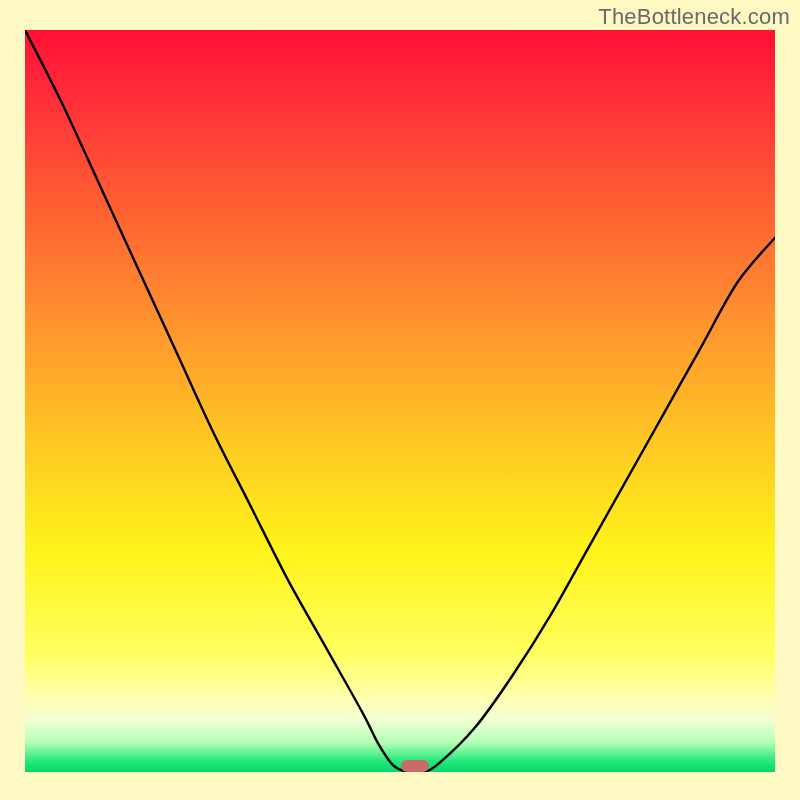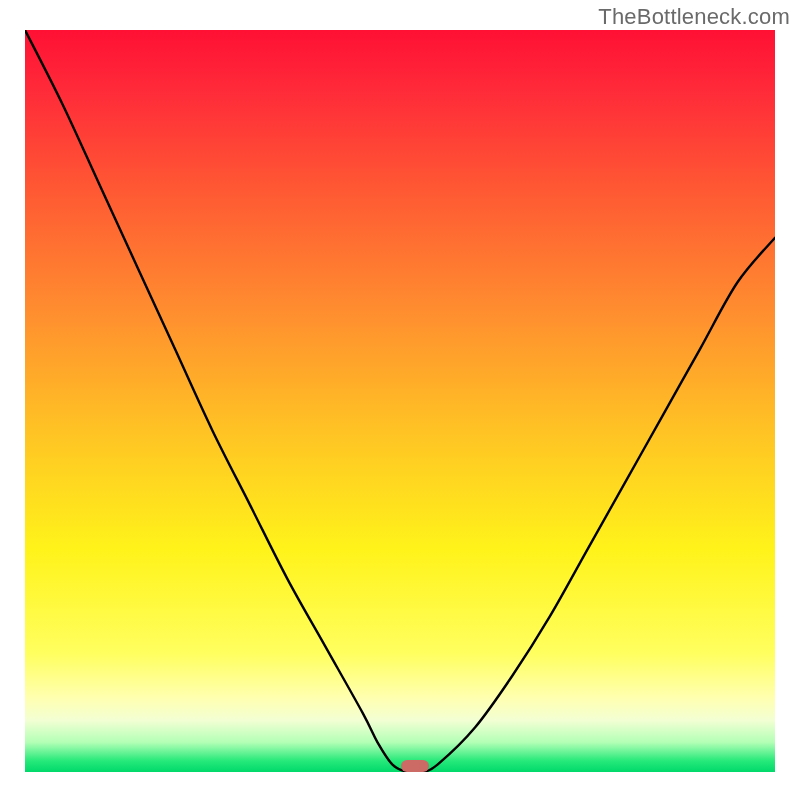--- a/index.html
+++ b/index.html
@@ -8,21 +8,21 @@
     width: 800px;
     height: 800px;
     background: #000;
     overflow: hidden;
     font-family: Arial, Helvetica, sans-serif;
   }
   .frame {
     position: relative;
     width: 800px;
     height: 800px;
-    background: #ffffff;
+    background: #fef9c3;
   }
   .watermark {
     position: absolute;
     top: 4px;
     right: 10px;
     color: #6a6a6a;
     font-size: 22px;
     font-weight: 500;
     letter-spacing: 0.2px;
     z-index: 10;

